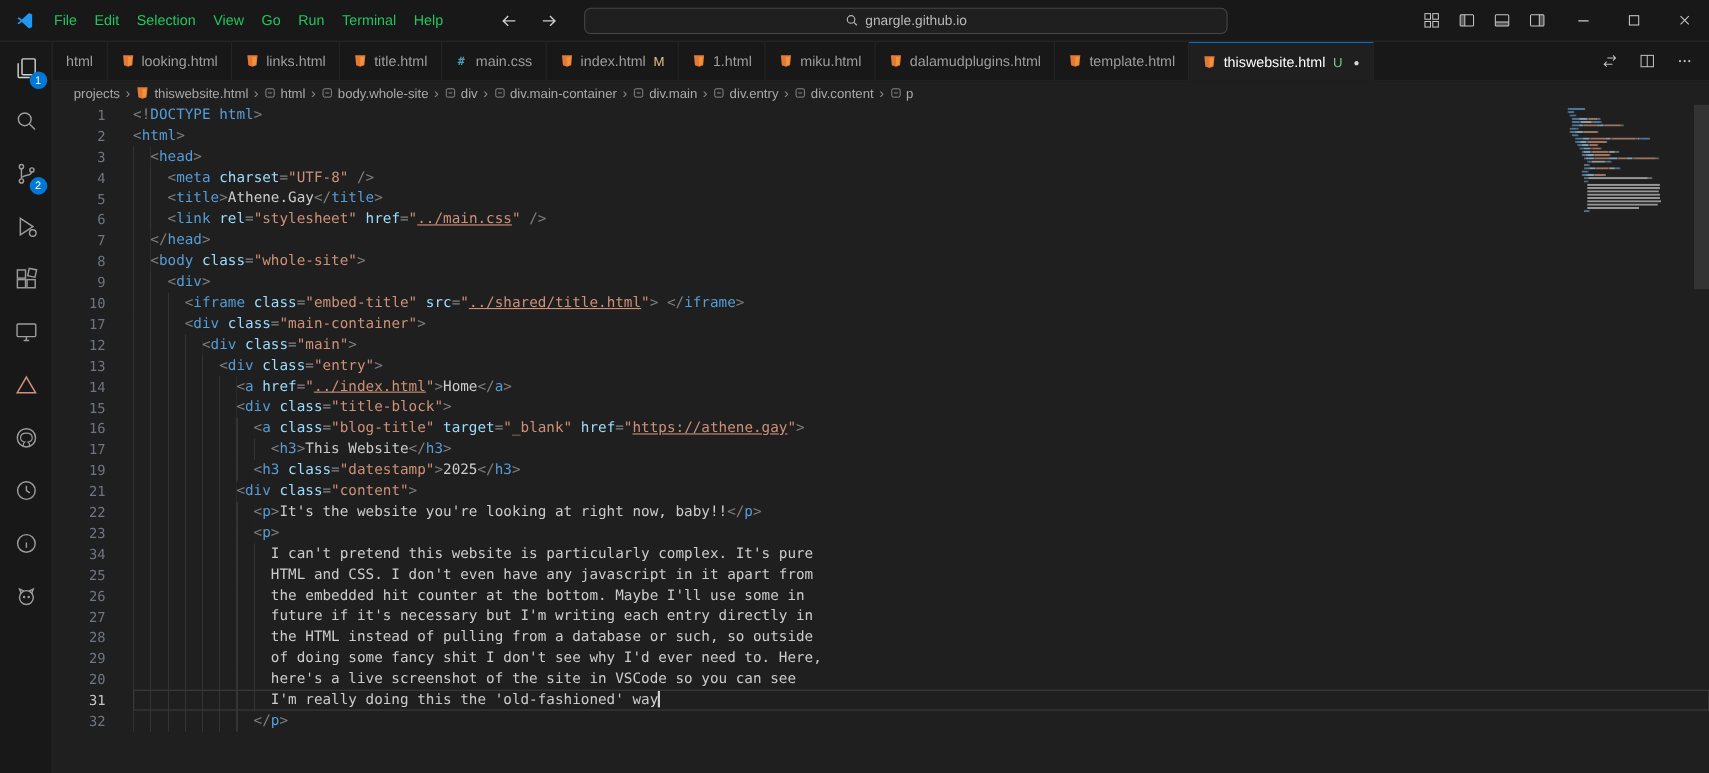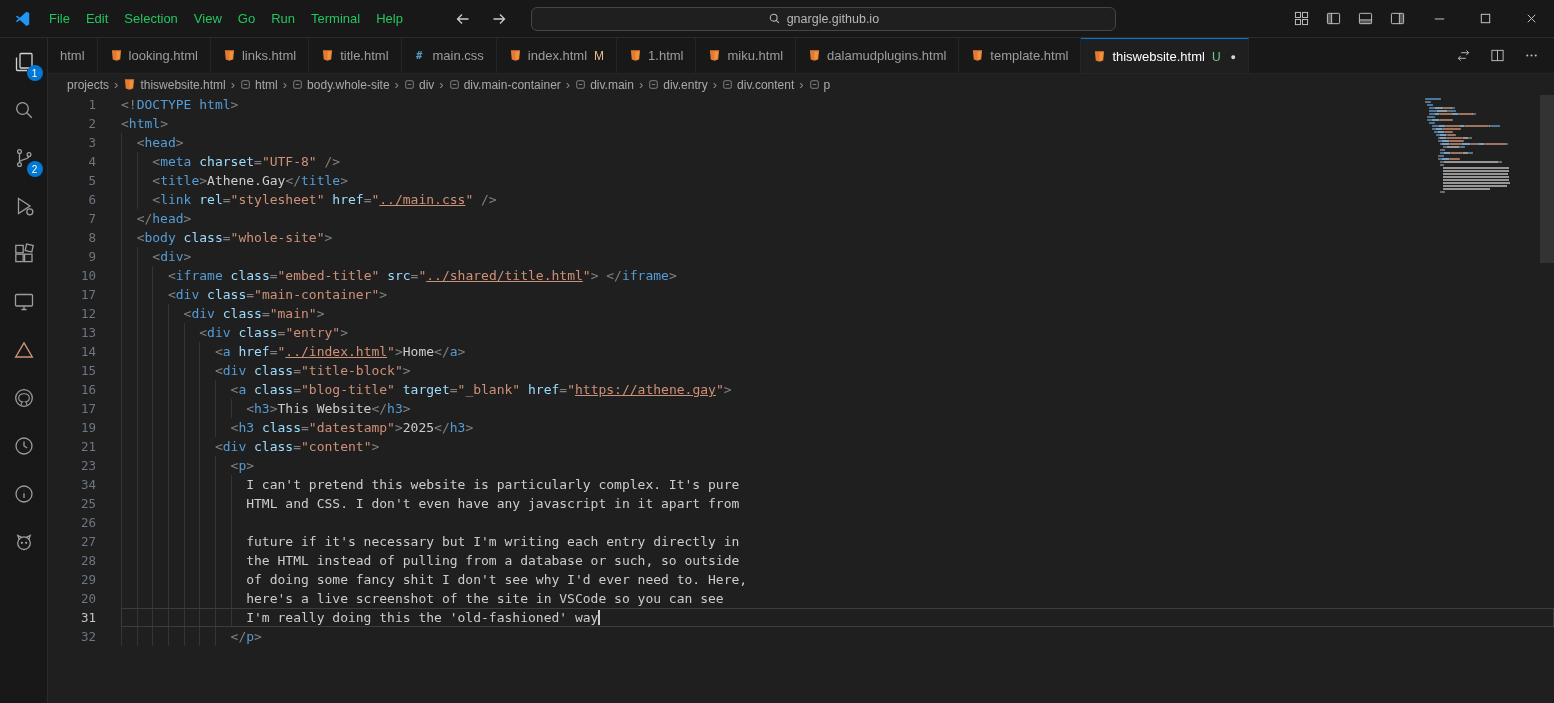--- a/index.html
+++ b/index.html
@@ -535,34 +535,38 @@
             </div>
             <div class="line">
               <div class="num">19</div>
               <div class="codeline"><span class="ind" style="width: 14ch;"></span><span class="tk-p">&lt;</span><span class="tk-t">h3</span><span class="tk-x"> </span><span class="tk-a">class</span><span class="tk-p">=</span><span class="tk-s">"datestamp"</span><span class="tk-p">&gt;</span><span class="tk-x">2025</span><span class="tk-p">&lt;/</span><span class="tk-t">h3</span><span class="tk-p">&gt;</span></div>
             </div>
             <div class="line">
               <div class="num">21</div>
               <div class="codeline"><span class="ind" style="width: 12ch;"></span><span class="tk-p">&lt;</span><span class="tk-t">div</span><span class="tk-x"> </span><span class="tk-a">class</span><span class="tk-p">=</span><span class="tk-s">"content"</span><span class="tk-p">&gt;</span></div>
             </div>
             <div class="line">
+              <div class="num">22</div>
+              <div class="codeline"><span class="ind" style="width: 14ch;"></span><span class="tk-p">&lt;</span><span class="tk-t">p</span><span class="tk-p">&gt;</span><span class="tk-x">It's the website you're looking at right now, baby!!</span><span class="tk-p">&lt;/</span><span class="tk-t">p</span><span class="tk-p">&gt;</span></div>
+            </div>
+            <div class="line">
               <div class="num">23</div>
               <div class="codeline"><span class="ind" style="width: 14ch;"></span><span class="tk-p">&lt;</span><span class="tk-t">p</span><span class="tk-p">&gt;</span></div>
             </div>
             <div class="line">
               <div class="num">34</div>
               <div class="codeline"><span class="ind" style="width: 16ch;"></span><span class="tk-x">I can't pretend this website is particularly complex. It's pure</span></div>
             </div>
             <div class="line">
               <div class="num">25</div>
               <div class="codeline"><span class="ind" style="width: 16ch;"></span><span class="tk-x">HTML and CSS. I don't even have any javascript in it apart from</span></div>
             </div>
             <div class="line">
               <div class="num">26</div>
-              <div class="codeline"><span class="ind" style="width: 16ch;"></span></div>
+              <div class="codeline"><span class="ind" style="width: 16ch;"></span><span class="tk-x">the embedded hit counter at the bottom. Maybe I'll use some in</span></div>
             </div>
             <div class="line">
               <div class="num">27</div>
               <div class="codeline"><span class="ind" style="width: 16ch;"></span><span class="tk-x">future if it's necessary but I'm writing each entry directly in</span></div>
             </div>
             <div class="line">
               <div class="num">28</div>
               <div class="codeline"><span class="ind" style="width: 16ch;"></span><span class="tk-x">the HTML instead of pulling from a database or such, so outside</span></div>
             </div>
             <div class="line">

